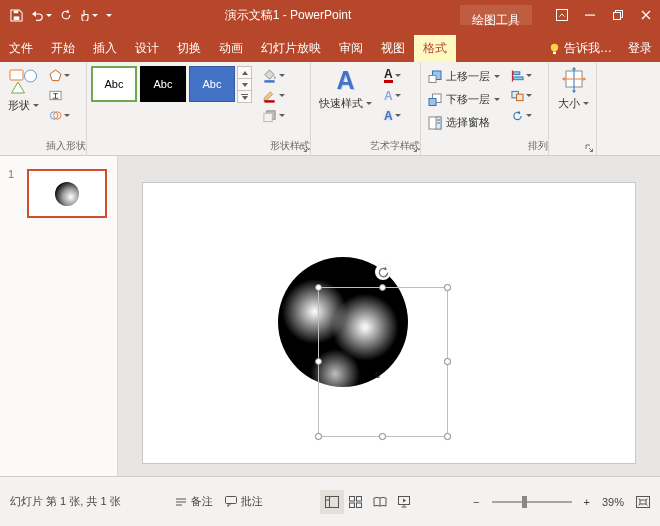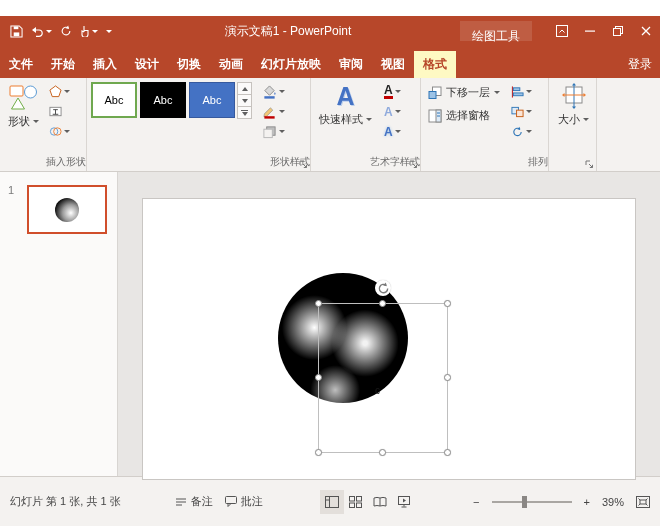--- a/index.html
+++ b/index.html
@@ -1,33 +1,33 @@
 <!DOCTYPE html>
 <html><head>
 <meta charset="utf-8">
 <style>
   * { margin:0; padding:0; box-sizing:border-box; }
   html,body { width:660px; height:526px; }
   body { font-family:"Liberation Sans", sans-serif; font-size:12px; overflow:hidden; background:#fff; color:#333; }
   .app { width:660px; height:526px; display:flex; flex-direction:column; }
 
   
-  .titlebar { height:30px; background:#B7472A; color:#fff; display:flex; align-items:center; flex:none;margin-top:16px; }
+  .titlebar { height:30px; background:#B7472A; color:#fff; display:flex; align-items:center; flex:none; }
   .qat { display:flex; align-items:center; padding-left:6px; }
   .qat-btn { height:26px; padding:0 4px; display:flex; align-items:center; justify-content:center; gap:2px; }
   .caret { width:0; height:0; border-left:3px solid transparent; border-right:3px solid transparent; border-top:3px solid #fff; }
   .caret.dark { border-top-color:#5f5f5f; }
   .title { margin-left:auto; font-size:12px; white-space:nowrap; }
   .context-tools { margin-left:auto; margin-right:16px; padding:0 12px; height:20px; line-height:30px; background:rgba(255,255,255,0.12); font-size:12px; white-space:nowrap; }
   .winbtns { display:flex; height:30px; }
   .winbtn { width:28px; height:30px; display:flex; align-items:center; justify-content:center; }
 
   
   .tabsrow { height:32px; background:#B7472A; display:flex; align-items:flex-end; color:#fff; flex:none; }
-  .tab { height:27px; line-height:27px; padding:0 9px; font-size:12px; white-space:nowrap;font-weight:bold; }
+  .tab { height:27px; line-height:27px; padding:0 9px; font-size:12px; white-space:nowrap; }
   .tab.active { background:#fef9c3; color:#B7472A; }
   .spacer { flex:1; }
   .tellme, .share, .signin { height:27px; line-height:27px; display:flex; align-items:center; gap:4px; padding:0 8px; white-space:nowrap; }
 
   
   .ribbon { height:94px; background:#F4F2F0; border-bottom:1px solid #D2CECA; display:flex; flex:none; }
   .group { position:relative; border-right:1px solid #DAD6D2; display:flex; flex-direction:column; flex:none; }
   .g-body { flex:1; display:flex; padding:4px 2px 0 4px; }
   .g-label { height:17px; font-size:10px; color:#696969; text-align:right; line-height:15px; white-space:nowrap; }
   .bigbtn { display:flex; flex-direction:column; align-items:center; padding:1px 4px; }
@@ -175,20 +175,29 @@
     <div class="tab">开始</div>
     <div class="tab">插入</div>
     <div class="tab">设计</div>
     <div class="tab">切换</div>
     <div class="tab">动画</div>
     <div class="tab">幻灯片放映</div>
     <div class="tab">审阅</div>
     <div class="tab">视图</div>
     <div class="tab active">格式</div>
     <div class="spacer"></div>
+    <div class="tellme">
+      <span>
+        <svg width="11" height="12" viewBox="0 0 11 12">
+            <circle cx="5.5" cy="4.5" r="3.7" fill="#FFD34D"></circle>
+            <rect x="4" y="8.5" width="3" height="2.6" fill="#fff"></rect>
+          </svg>
+      </span>
+      <span>告诉我…</span>
+    </div>
     <div class="signin">
       <span>登录</span>
     </div>
   </div>
 
   <div class="ribbon">
 
     <div class="group" style="width:87px">
       <div class="g-body">
         <div class="bigbtn">
@@ -327,20 +336,30 @@
         <svg width="9" height="9" viewBox="0 0 9 9">
             <path d="M1 1 H5 M1 1 V5" stroke="#777" fill="none"></path>
             <path d="M4 4 L7.5 7.5 M7.5 4.8 V7.5 H4.8" stroke="#777" fill="none"></path>
           </svg>
       </span>
     </div>
 
     <div class="group" style="width:128px">
       <div class="g-body">
         <div class="arrcol">
+          <div class="arr-btn">
+            <span>
+              <svg width="14" height="14" viewBox="0 0 14 14">
+                  <rect x="4.5" y="1" width="8.5" height="8.5" fill="#9DC3E6" stroke="#2E75B6"></rect>
+                  <rect x="1" y="5.5" width="7" height="7" fill="#fff" stroke="#8a8a8a"></rect>
+                </svg>
+            </span>
+            <span>上移一层</span>
+            <span class="caret dark"></span>
+          </div>
           <div class="arr-btn">
             <span>
               <svg width="14" height="14" viewBox="0 0 14 14">
                   <rect x="4.5" y="1" width="8.5" height="8.5" fill="#fff" stroke="#8a8a8a"></rect>
                   <rect x="1" y="5.5" width="7" height="7" fill="#9DC3E6" stroke="#2E75B6"></rect>
                 </svg>
             </span>
             <span>下移一层</span>
             <span class="caret dark"></span>
           </div>

